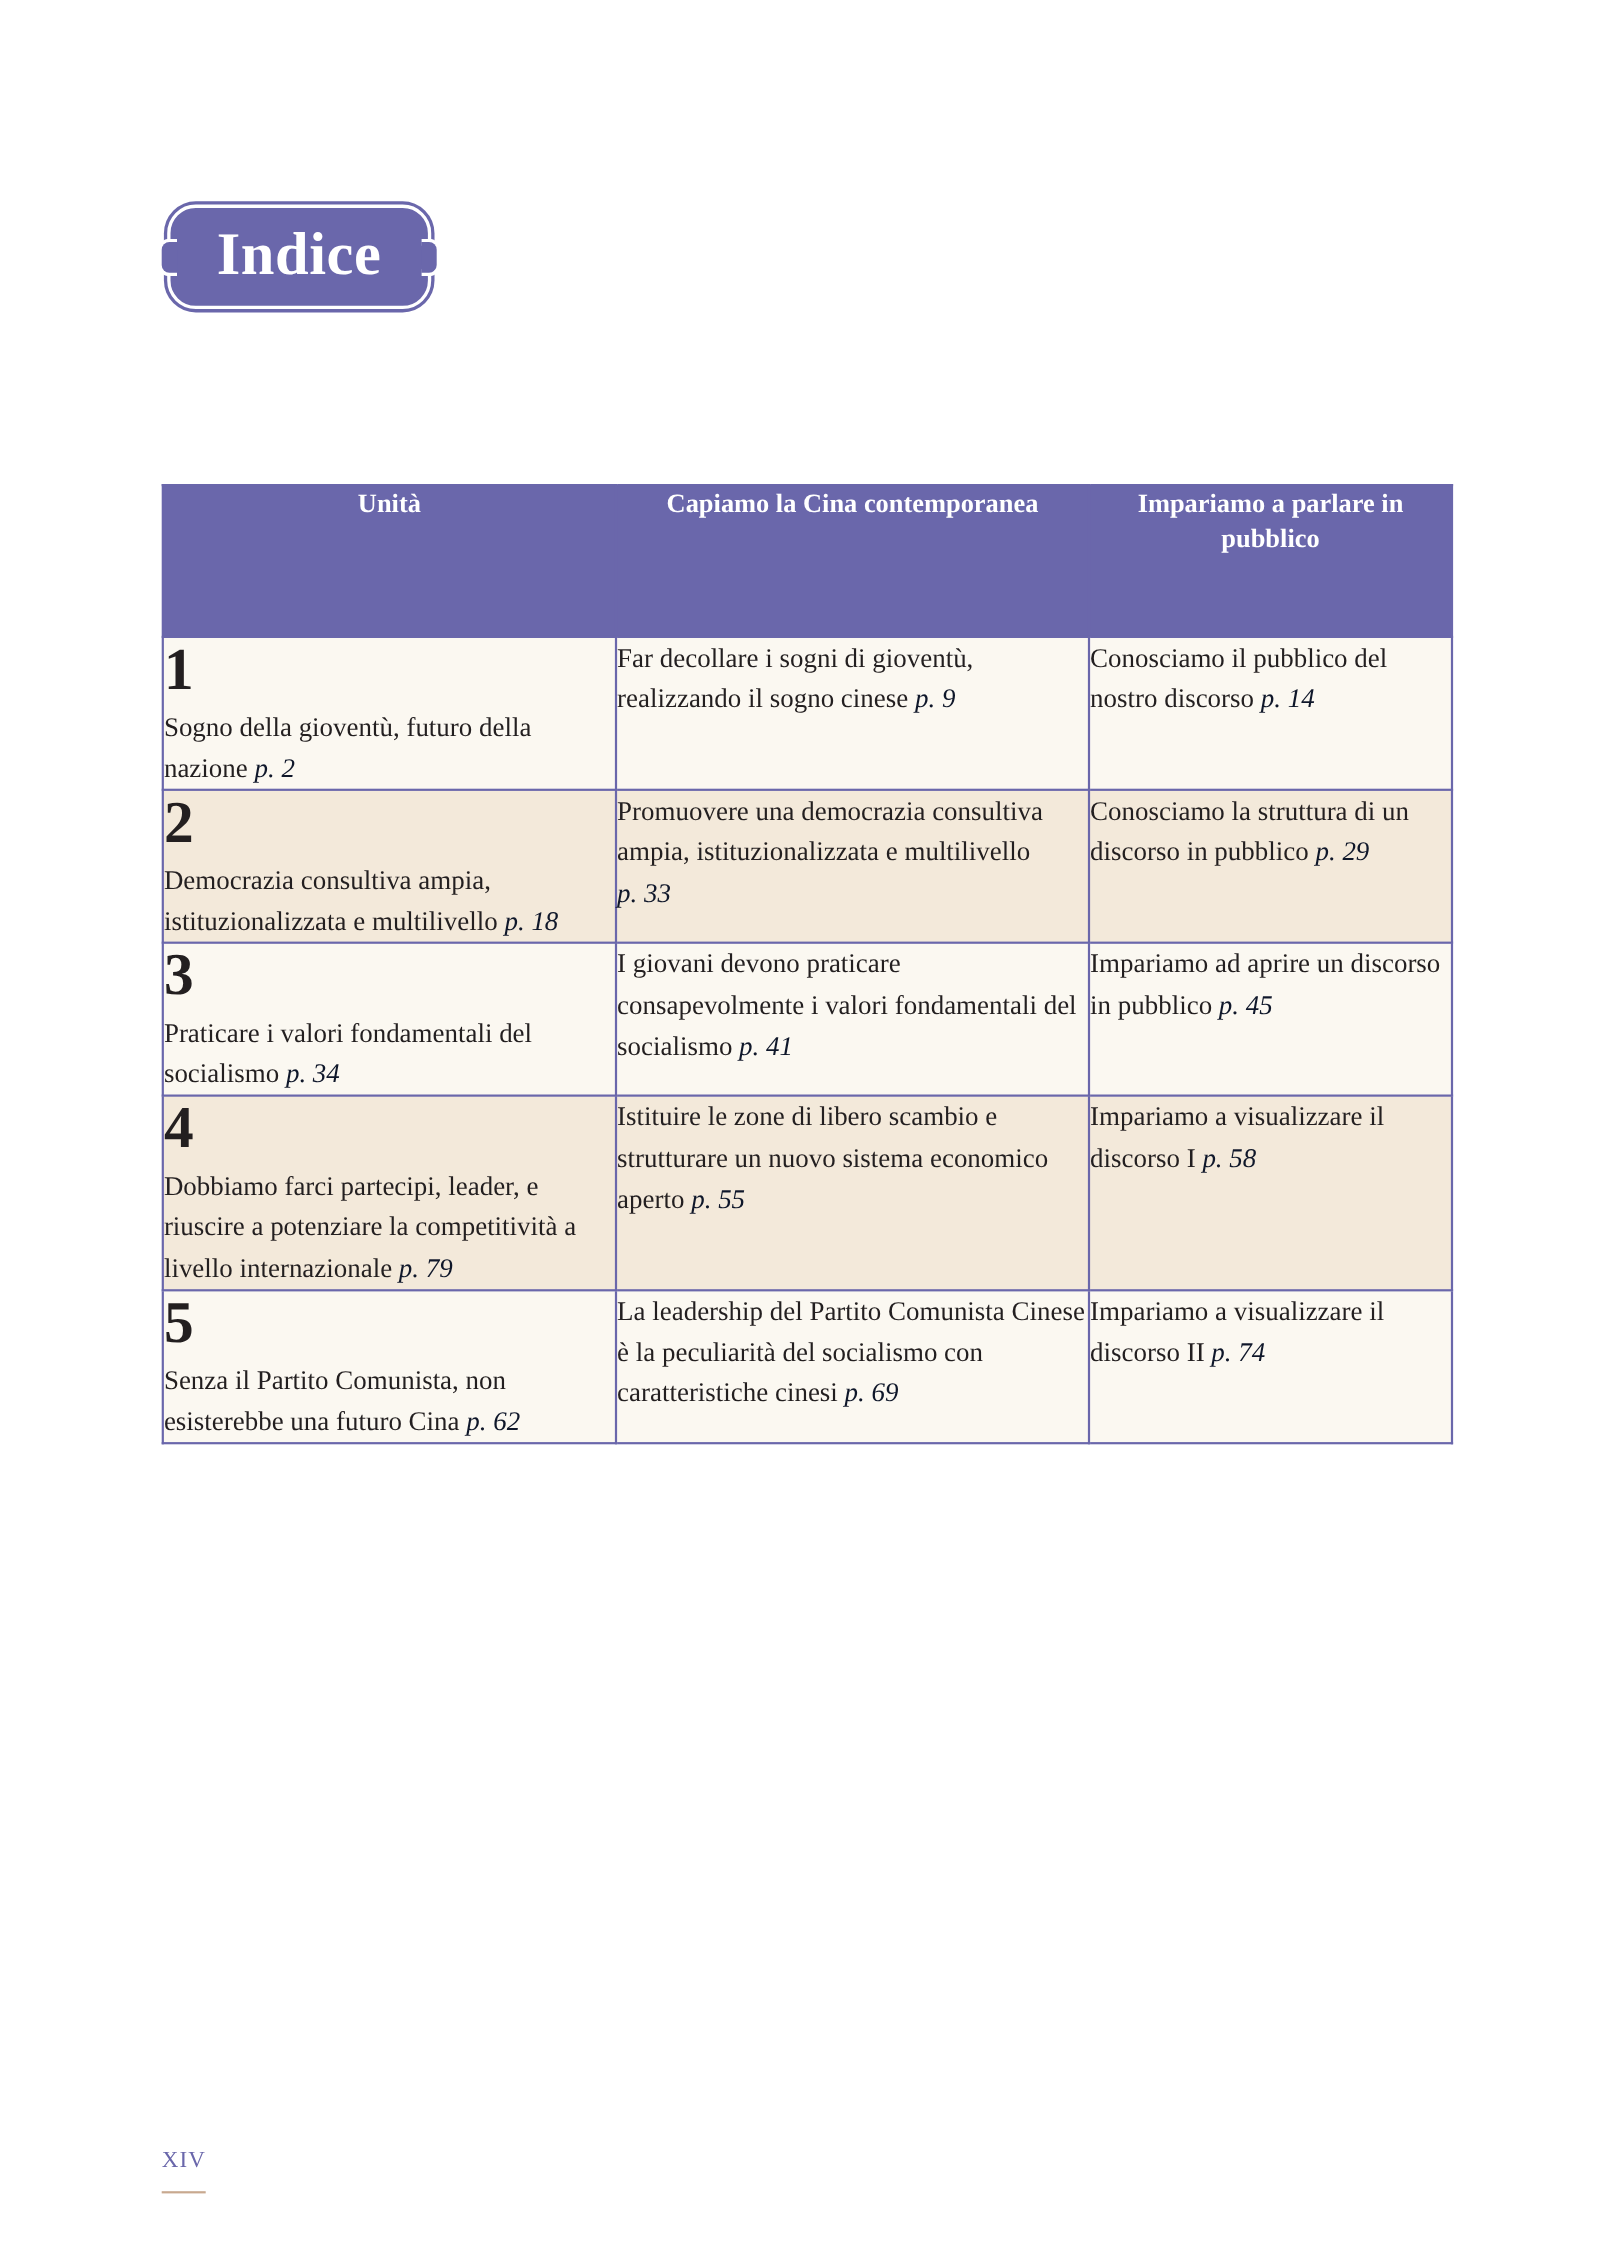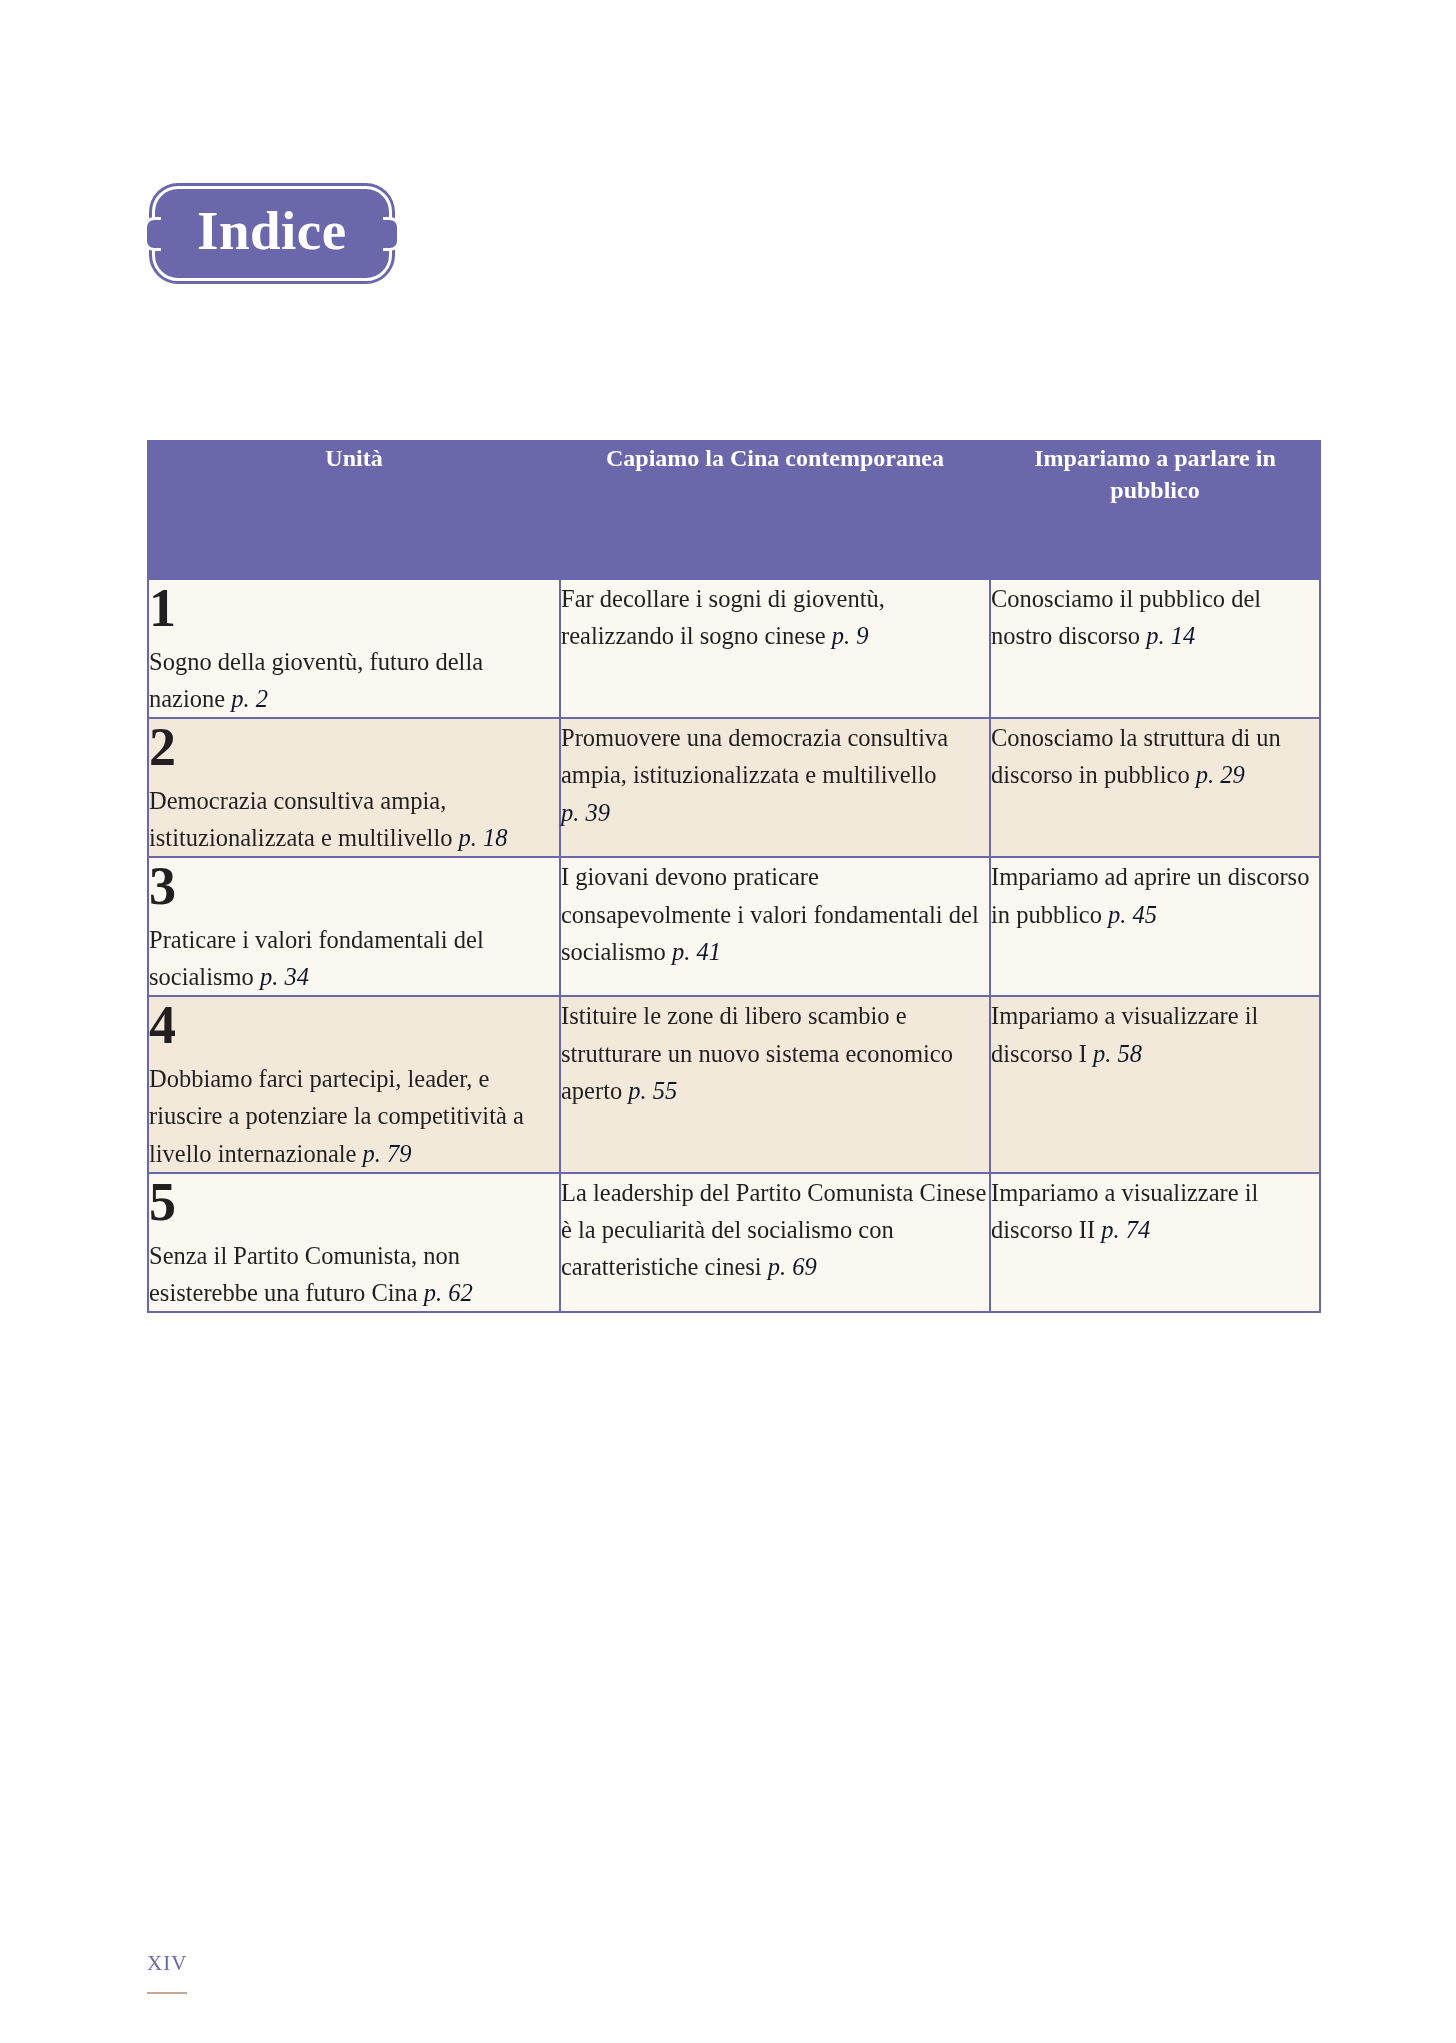--- a/index.html
+++ b/index.html
@@ -175,21 +175,21 @@
           <span>Conosciamo il pubblico del nostro discorso</span> <span class="pg">p. 14</span>
         </td>
       </tr>
 
       <tr class="row-dark">
         <td class="cell-unit">
           <div class="unit-num">2</div>
           <div class="unit-text"><span>Democrazia consultiva ampia, istituzionalizzata e multilivello</span> <span class="pg">p. 18</span></div>
         </td>
         <td class="cell-body">
-          <span>Promuovere una democrazia consultiva ampia, istituzionalizzata e multilivello</span> <span class="pg">p. 39</span>
+          <span>Promuovere una democrazia consultiva ampia, istituzionalizzata e multilivello</span> <span class="pg">p. 33</span>
         </td>
         <td class="cell-body">
           <span>Conosciamo la struttura di un discorso in pubblico</span> <span class="pg">p. 29</span>
         </td>
       </tr>
 
       <tr class="row-light">
         <td class="cell-unit">
           <div class="unit-num">3</div>
           <div class="unit-text"><span>Praticare i valori fondamentali del socialismo</span> <span class="pg">p. 34</span></div>

